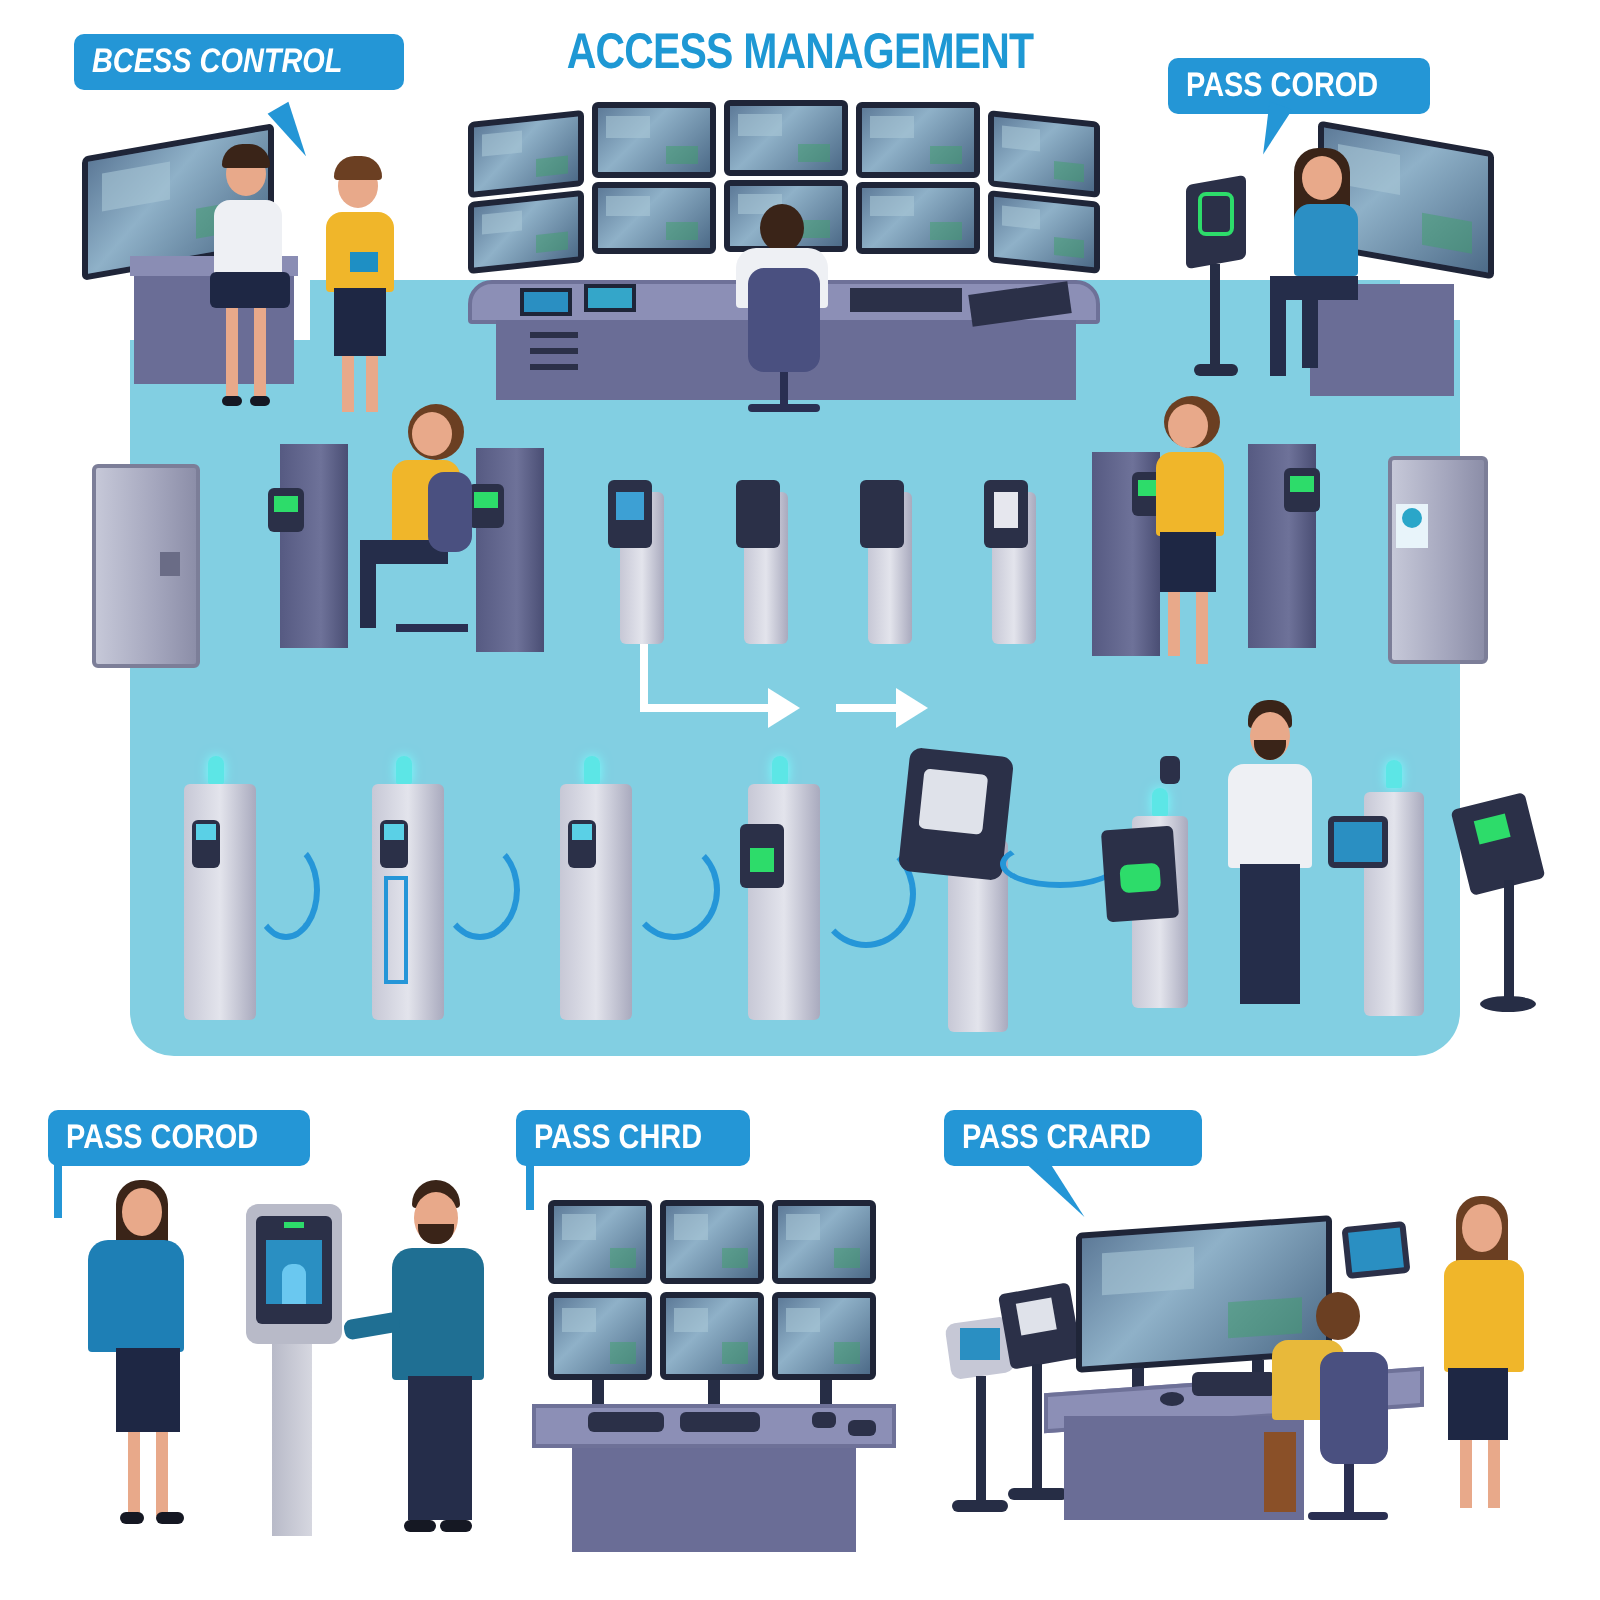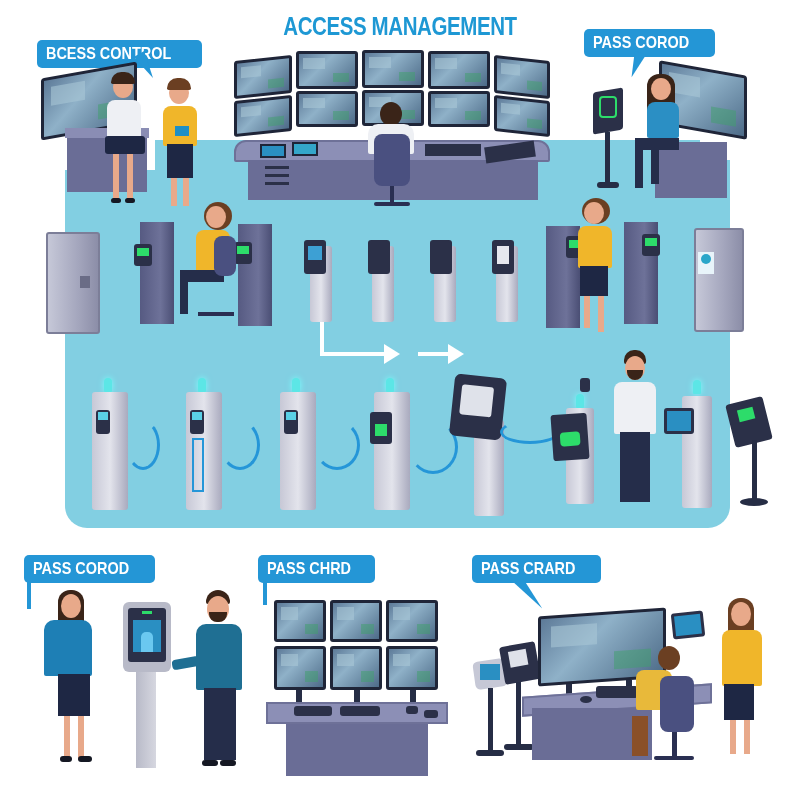--- a/index.html
+++ b/index.html
@@ -61,21 +61,21 @@
 </head>
 <body>
 
 <div class="abs title">ACCESS MANAGEMENT</div>
 
 <div class="abs floor"></div>
 <div class="abs floor-top"></div>
 <div class="abs" style="left:65px;top:130px;width:90px;height:40px;background:#fff;"></div>
 <div class="abs" style="left:700px;top:130px;width:40px;height:30px;background:#fff;"></div>
 
-<div class="abs callout" style="left:37px;top:40px;"><span>BCESS CONTROL</span></div>
+<div class="abs callout" style="left:37px;top:17px;font-style:italic;"><span>BCESS CONTROL</span></div>
 <div class="abs" style="left:140px;top:52px;width:0;height:0;border-left:6px solid transparent;border-right:6px solid transparent;border-top:28px solid #2496d6;transform:rotate(-30deg);"></div>
 
 <div class="abs callout" style="left:584px;top:29px;"><span>PASS COROD</span></div>
 <div class="abs" style="left:630px;top:52px;width:0;height:0;border-left:6px solid transparent;border-right:6px solid transparent;border-top:26px solid #2496d6;transform:rotate(20deg);"></div>
 
 <div class="abs callout" style="left:24px;top:555px;"><span>PASS COROD</span></div>
 <div class="abs" style="left:27px;top:575px;width:4px;height:34px;background:#2496d6;"></div>
 
 <div class="abs callout" style="left:258px;top:555px;"><span>PASS CHRD</span></div>
 <div class="abs" style="left:263px;top:575px;width:4px;height:30px;background:#2496d6;"></div>

